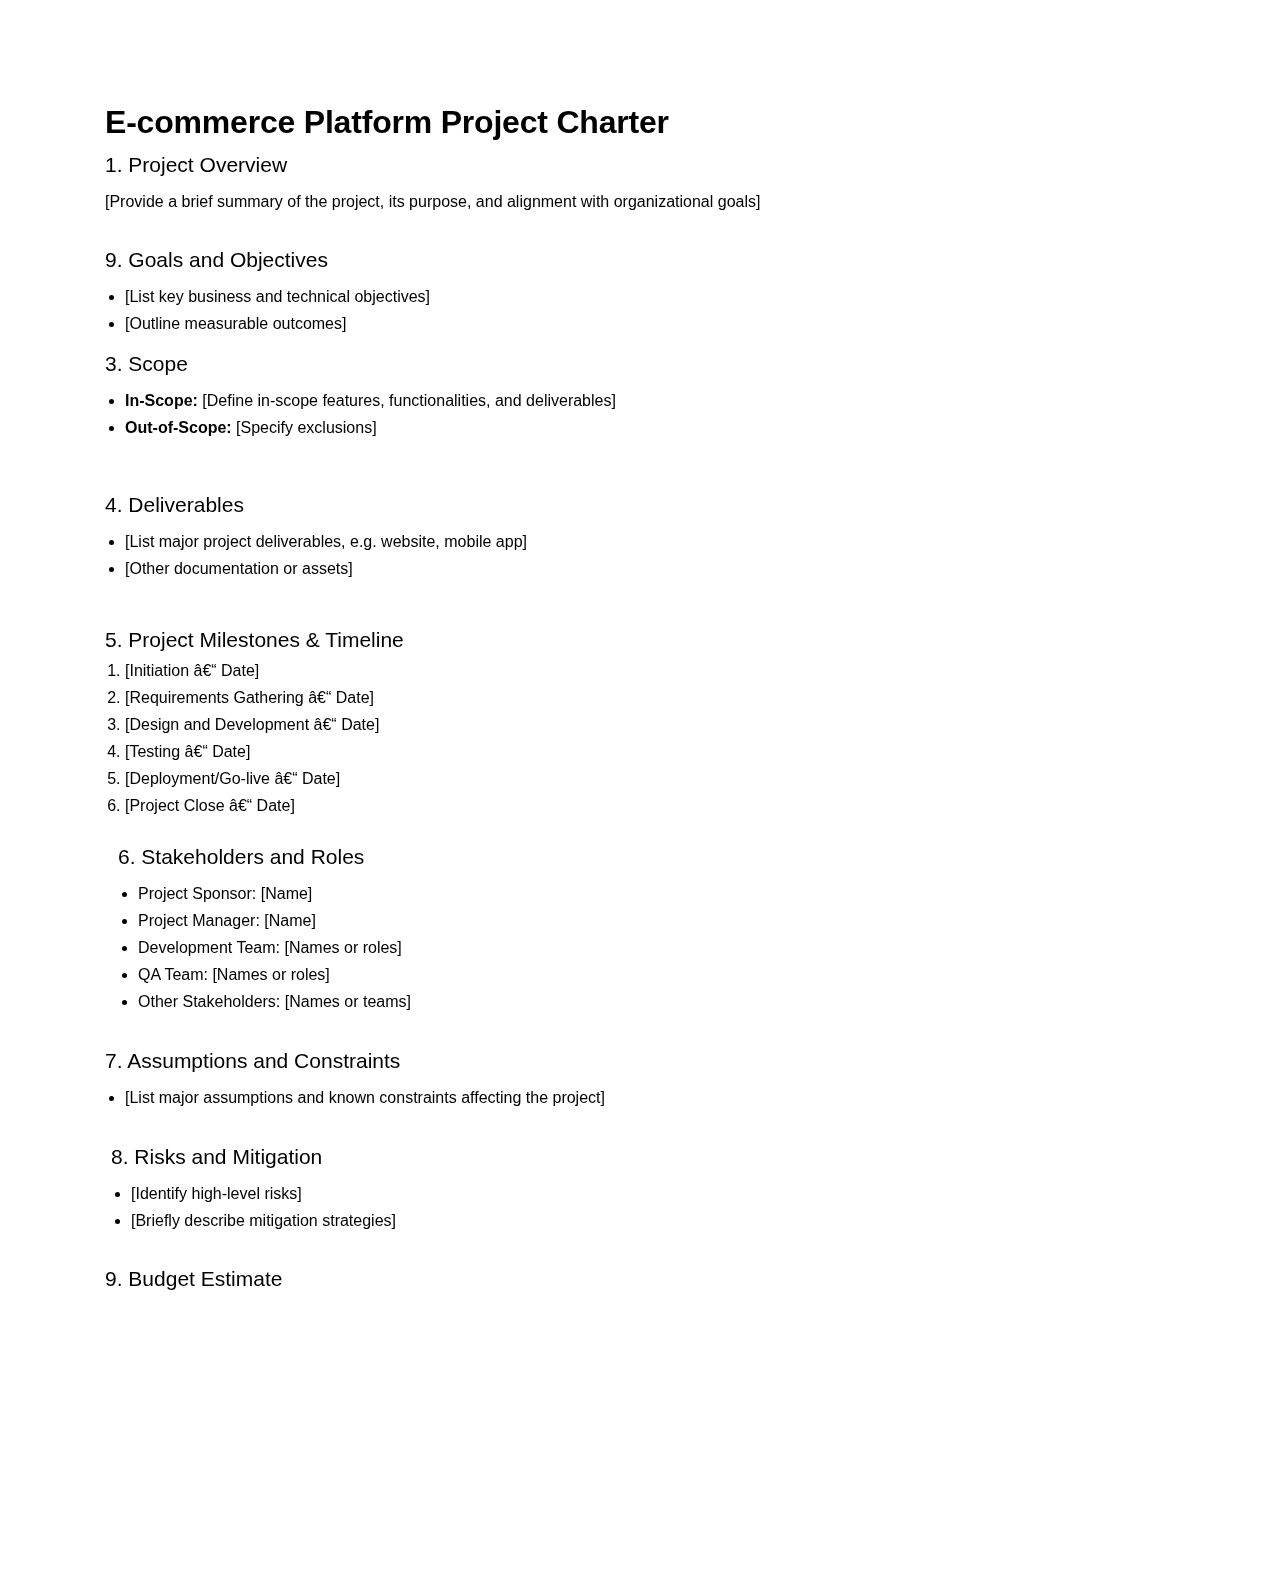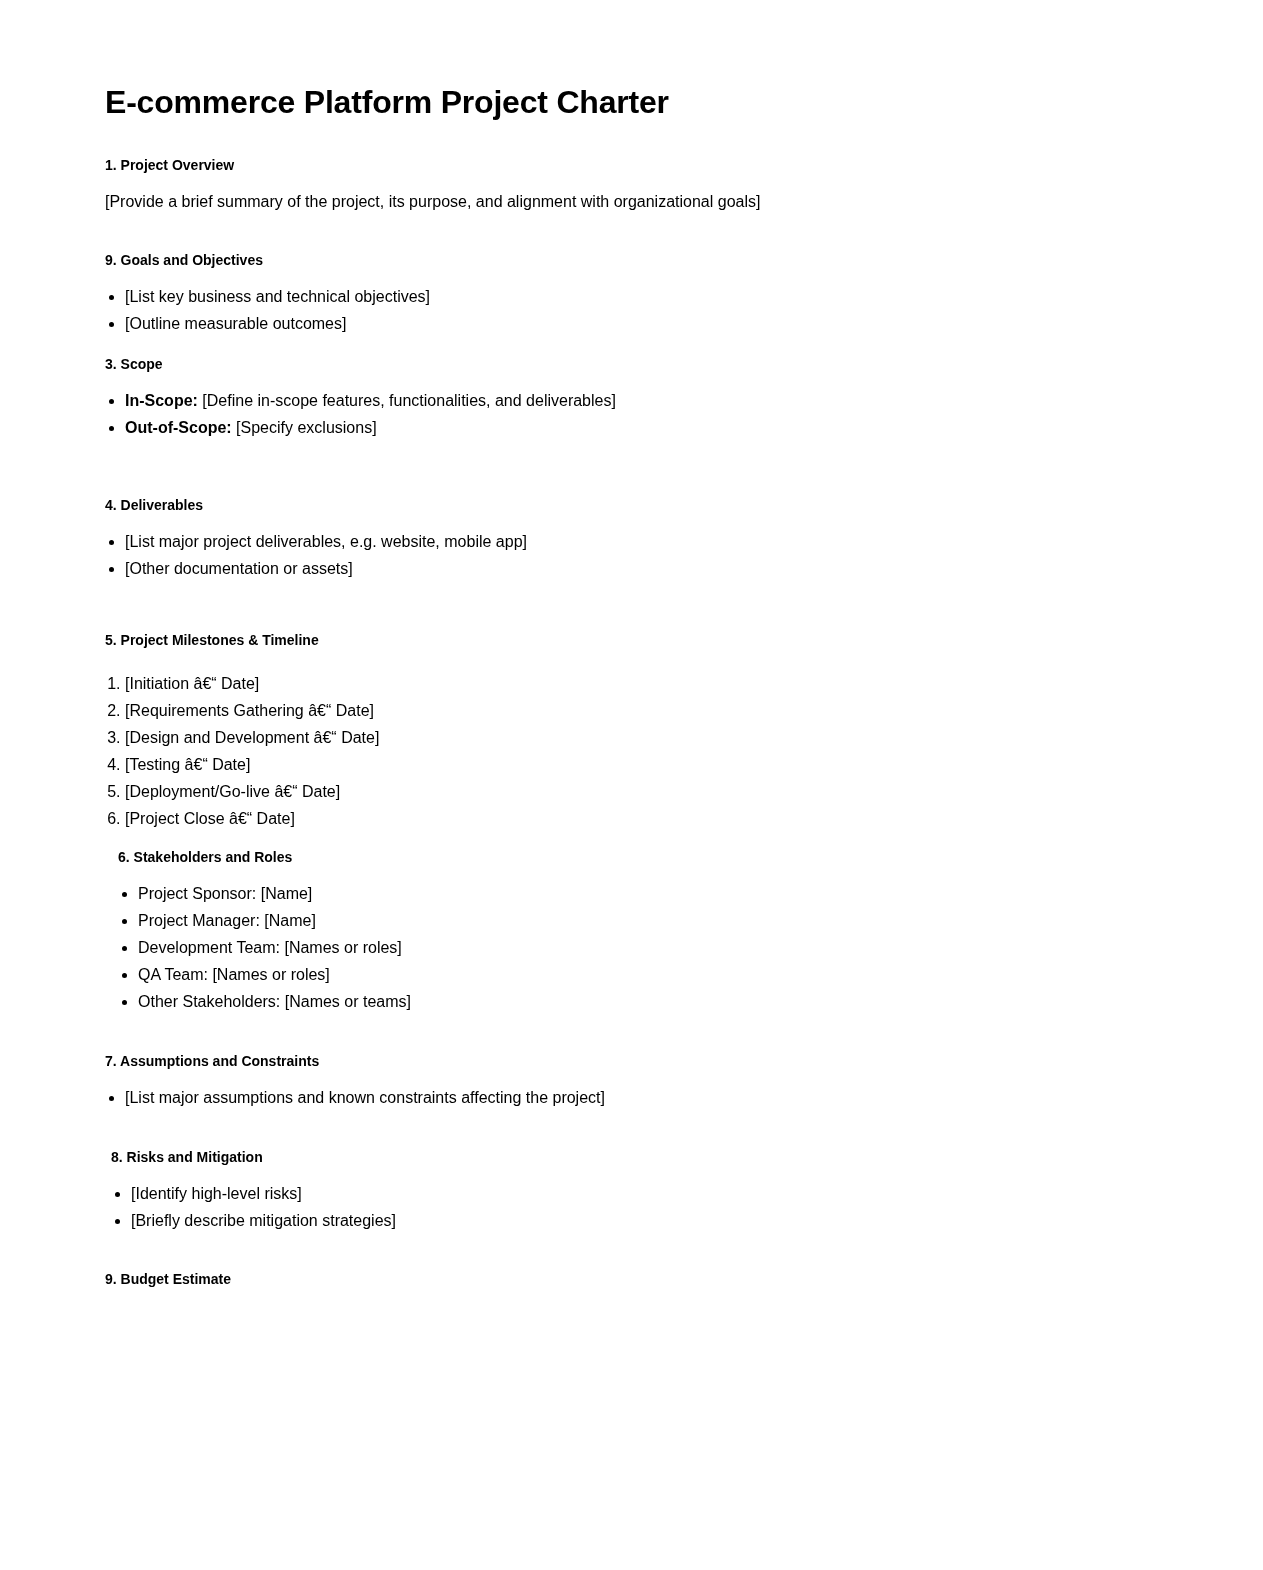--- a/index.html
+++ b/index.html
@@ -1,27 +1,27 @@
 <!DOCTYPE html>
 <html><head>
   <meta charset="utf-8">
   <style>
     html, body { margin: 0; padding: 0; background: #ffffff; }
     body {
       width: 1263px; height: 1570px; overflow: hidden;
       font-family: "Liberation Sans", sans-serif;
       color: #000;
     }
-    .page { position: relative; padding: 80px 0 0 105px; }
+    .page { position: relative; padding: 100px 0 0 105px; }
     h1 {
       font-size: 32px; font-weight: bold; margin: 0 0 0 0;
       line-height: 44px; letter-spacing: -0.2px;
     }
     h2 {
-      font-size: 14px; font-weight: bold; margin: 0;
+      font-size: 21px; font-weight: normal; margin: 0;
       line-height: 28px;
     }
     p { font-size: 16px; margin: 0; line-height: 20px; }
     ul, ol { margin: 0; padding-left: 20px; font-size: 16px; }
     li { line-height: 20px; margin-bottom: 7px; }
     ol { padding-left: 20px; }
     b { font-weight: bold; }
   </style>
 </head>
 <body>
@@ -53,21 +53,21 @@
   <section style="position:absolute; top:491px; left:105px;">
     <h2>4. Deliverables</h2>
     <ul style="margin-top:13px;">
       <li>[List major project deliverables, e.g. website, mobile app]</li>
       <li>[Other documentation or assets]</li>
     </ul>
   </section>
 
   <section style="position:absolute; top:626px; left:105px;">
     <h2>5. Project Milestones &amp; Timeline</h2>
-    <ol style="margin-top:20px;">
+    <ol style="margin-top:7px;">
       <li>[Initiation â€“ Date]</li>
       <li>[Requirements Gathering â€“ Date]</li>
       <li>[Design and Development â€“ Date]</li>
       <li>[Testing â€“ Date]</li>
       <li>[Deployment/Go-live â€“ Date]</li>
       <li>[Project Close â€“ Date]</li>
     </ol>
   </section>
 
   <section style="position:absolute; top:843px; left:118px;">

